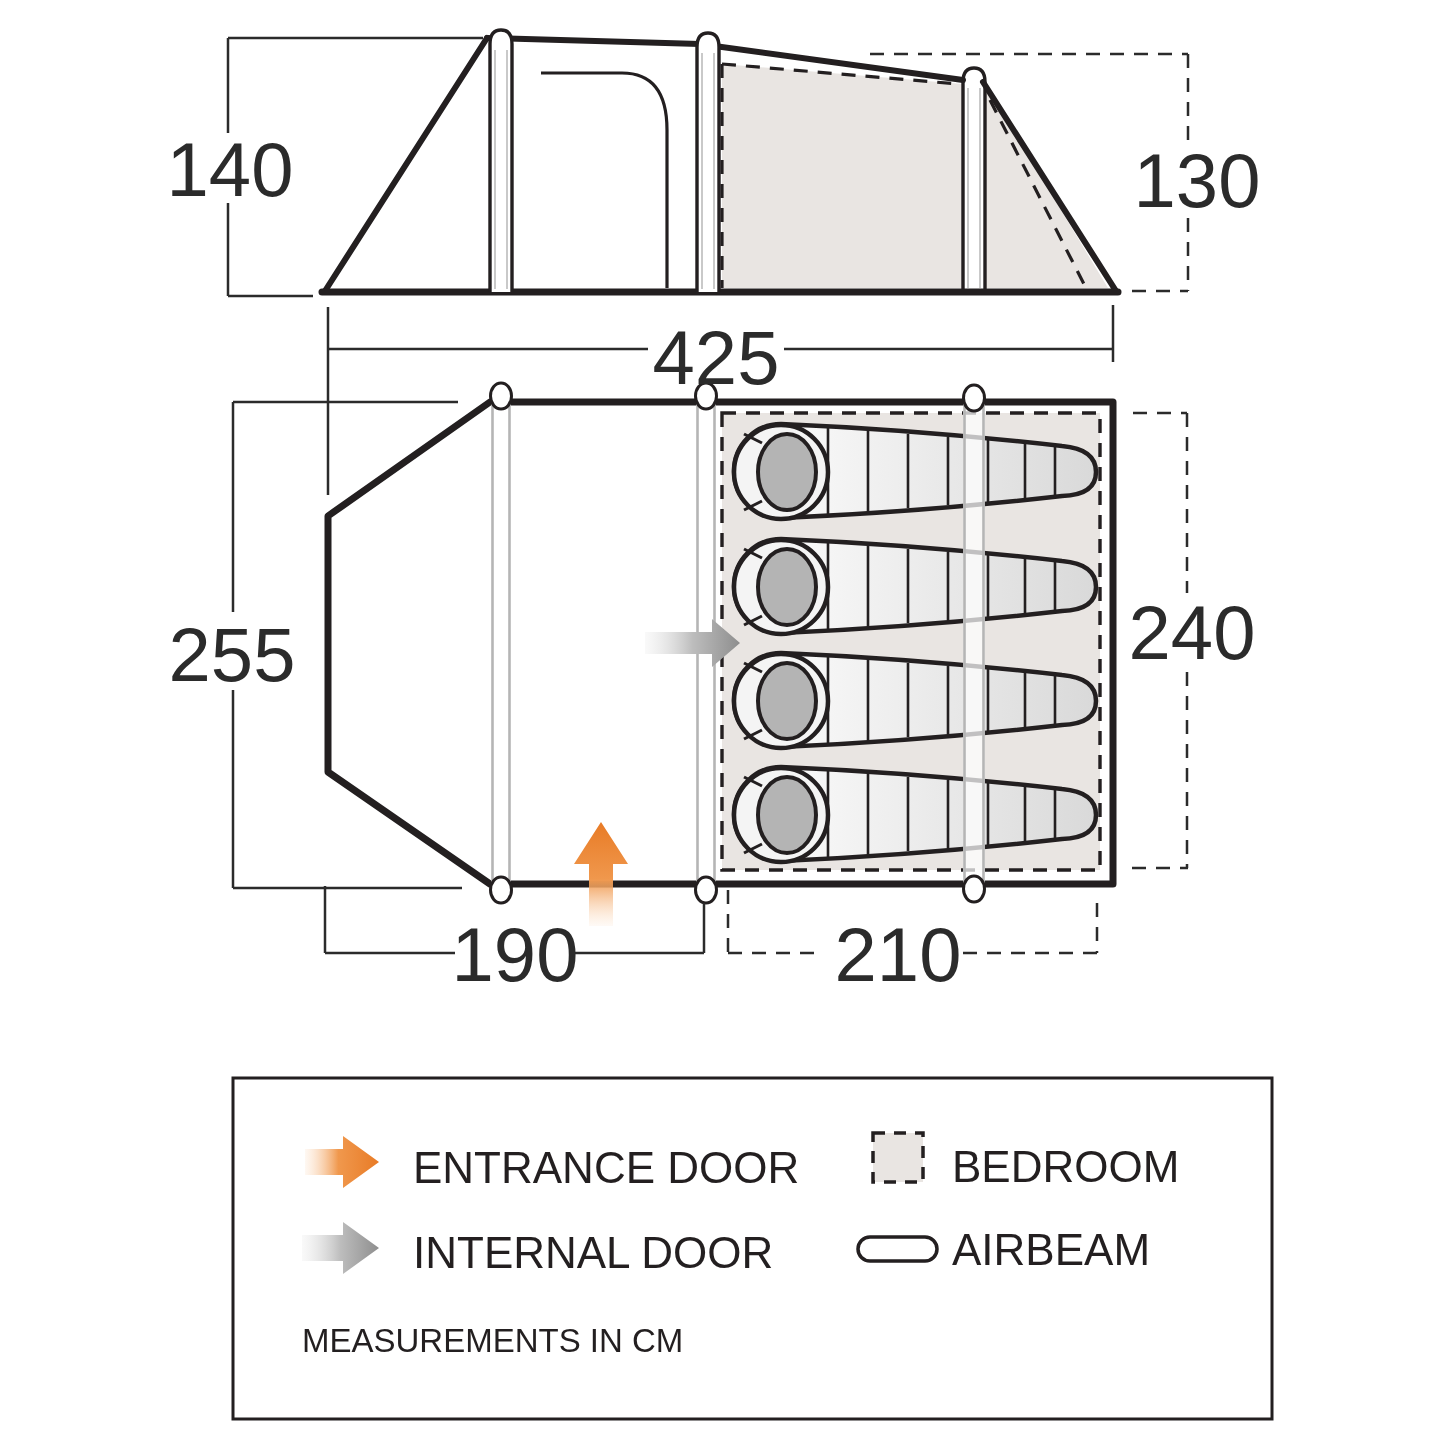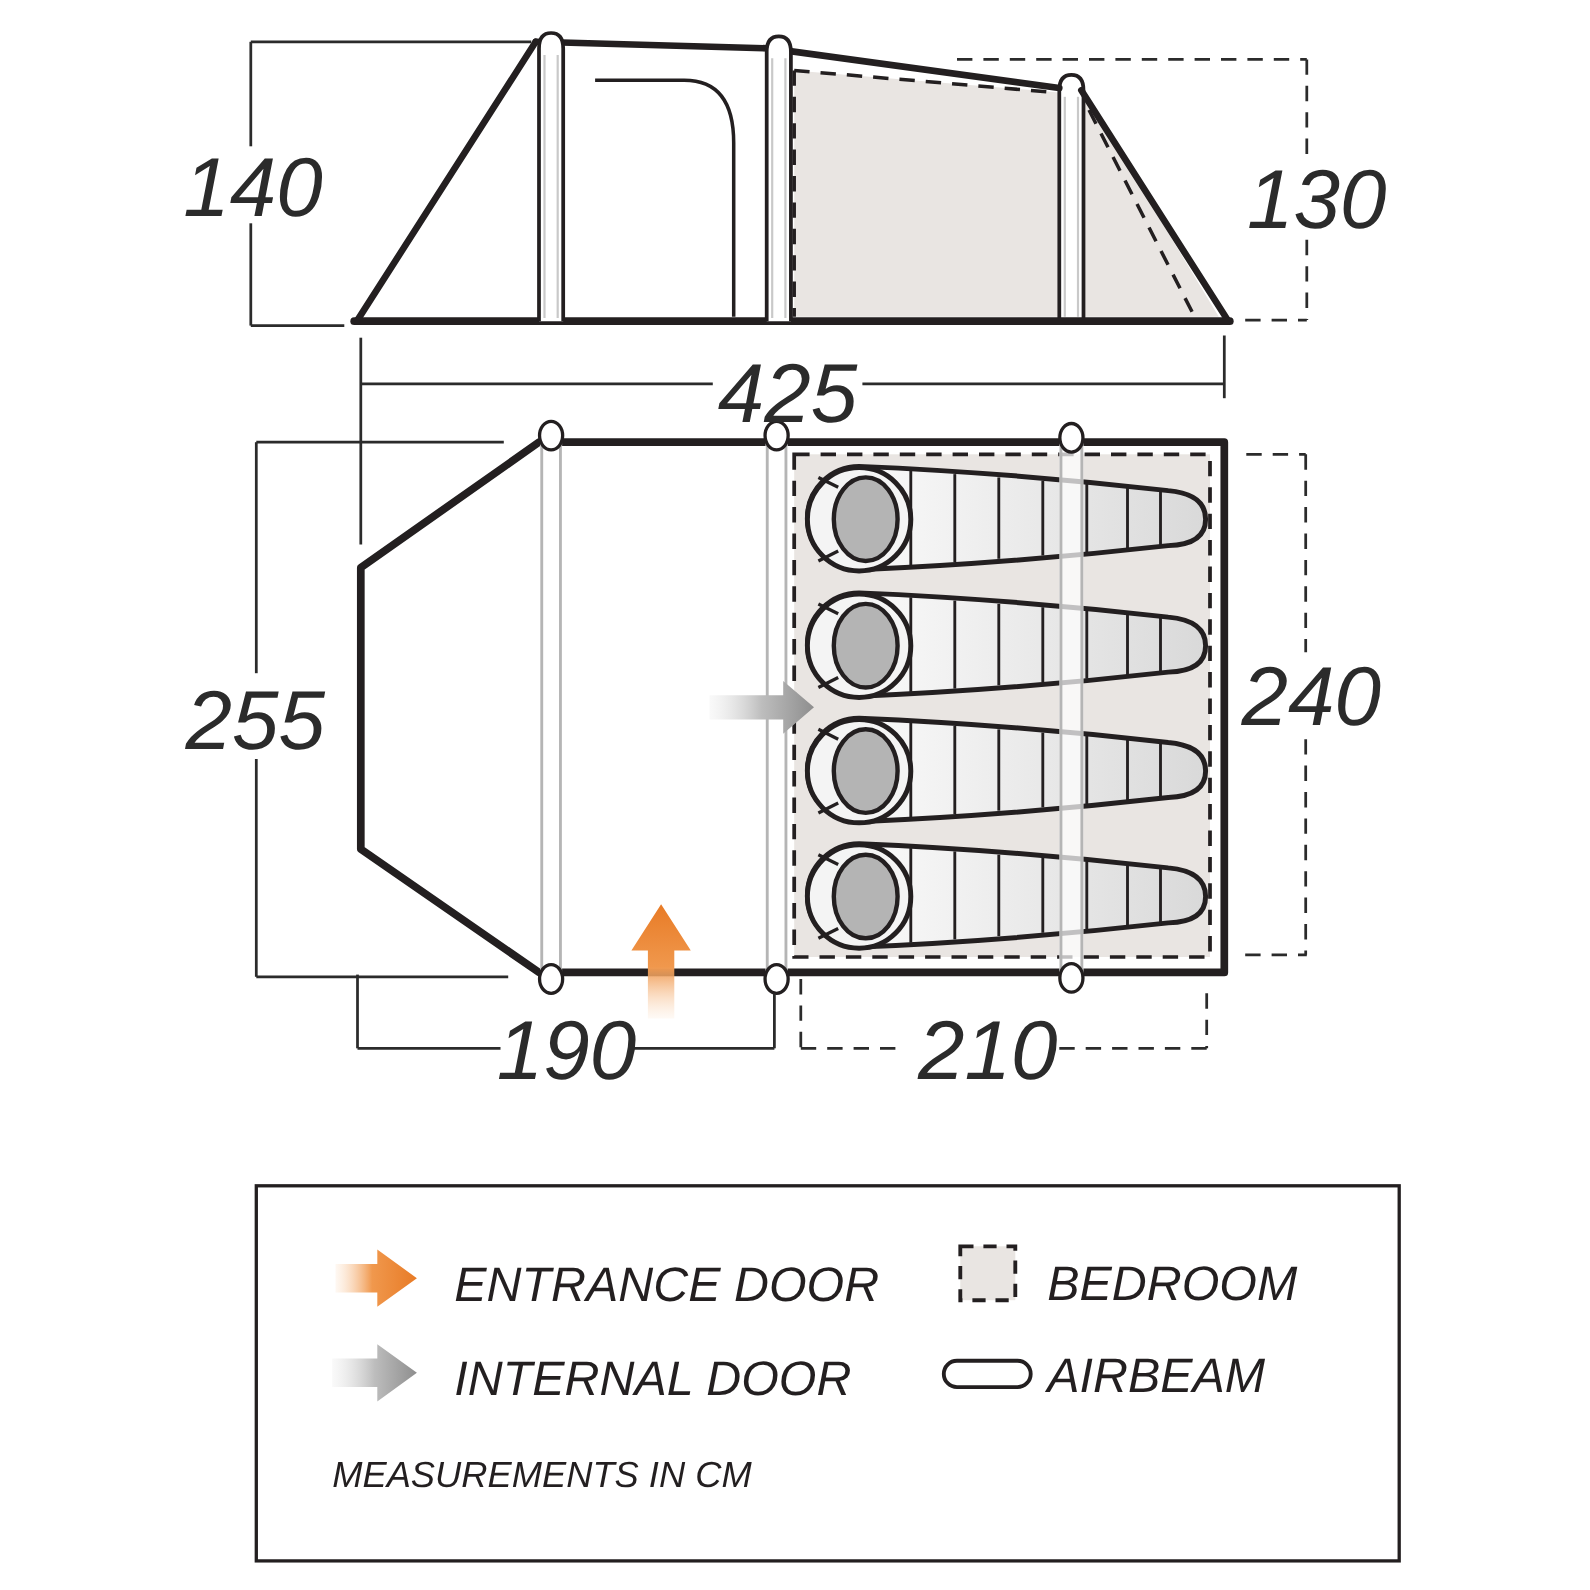--- a/index.html
+++ b/index.html
@@ -2,21 +2,20 @@
 <html><head>
 <meta charset="utf-8">
 <style>
   html,body{margin:0;padding:0;background:#ffffff;}
   .stage{
     position:relative;
     width:1445px;height:1445px;
     background:#ffffff;
     font-family:"Liberation Sans", sans-serif;
     overflow:hidden;
-    font-style:italic;
   }
   svg{display:block;}
   text{font-family:"Liberation Sans", sans-serif;}
   .dim-num{font-size:76px;fill:#2b2b2b;}
   .legend-label{font-size:44px;fill:#231f20;}
   .legend-note{font-size:33px;fill:#231f20;}
 </style>
 </head>
 <body>
 

